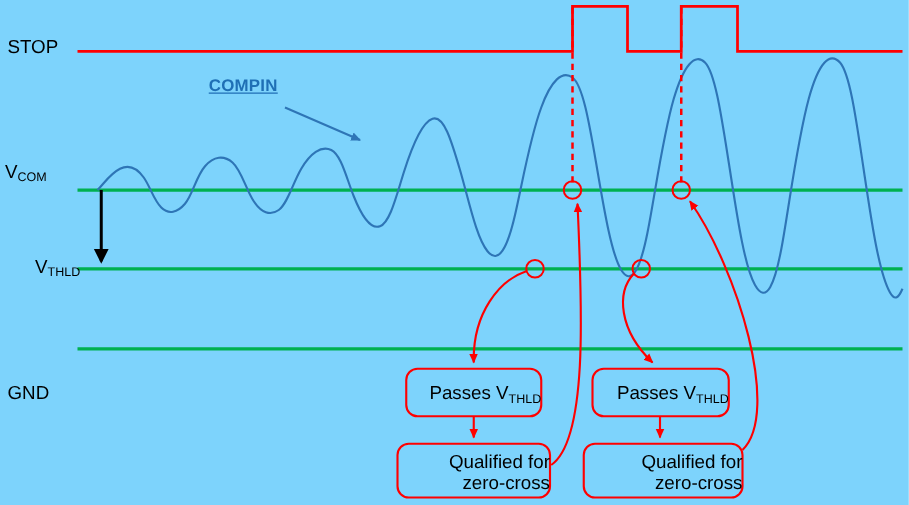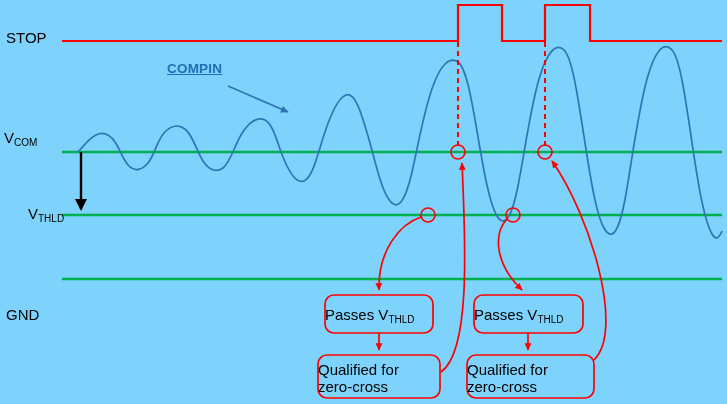--- a/index.html
+++ b/index.html
@@ -7,21 +7,21 @@
     font-family:"Liberation Sans", sans-serif;
     width:727px;height:404px;overflow:hidden;position:relative;
   }
   #stage{position:relative;width:727px;height:404px;background:#7dd3fc;}
   #stage svg{position:absolute;left:0;top:0;width:727px;height:404px;}
   .lbl{position:absolute;white-space:nowrap;line-height:1;}
   .axis-lbl{font-size:15px;color:#000;}
   .axis-lbl sub{font-size:10px;vertical-align:baseline;position:relative;top:3px;}
   .compin-lbl{font-size:13.5px;font-weight:bold;color:#1F6FB5;letter-spacing:.2px;}
   .boxtext{
-    position:absolute;color:#000;font-size:15px;text-align:left;
+    position:absolute;color:#000;font-size:15px;text-align:right;
     line-height:17px;white-space:nowrap;
   }
   .boxtext sub{font-size:10px;vertical-align:baseline;position:relative;top:3px;}
 </style>
 </head>
 <body>
 
 <div id="stage">
 
   <svg viewBox="0 0 727 404">

